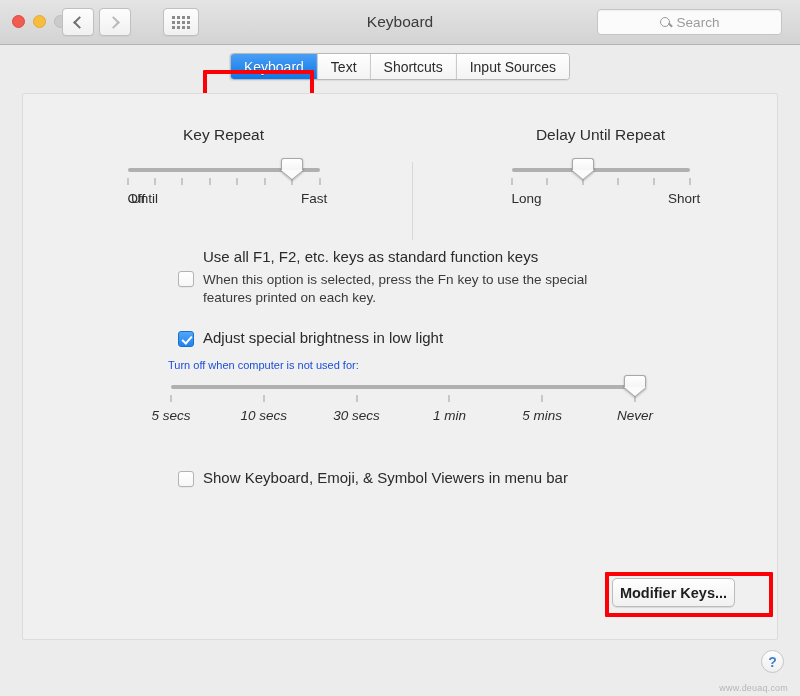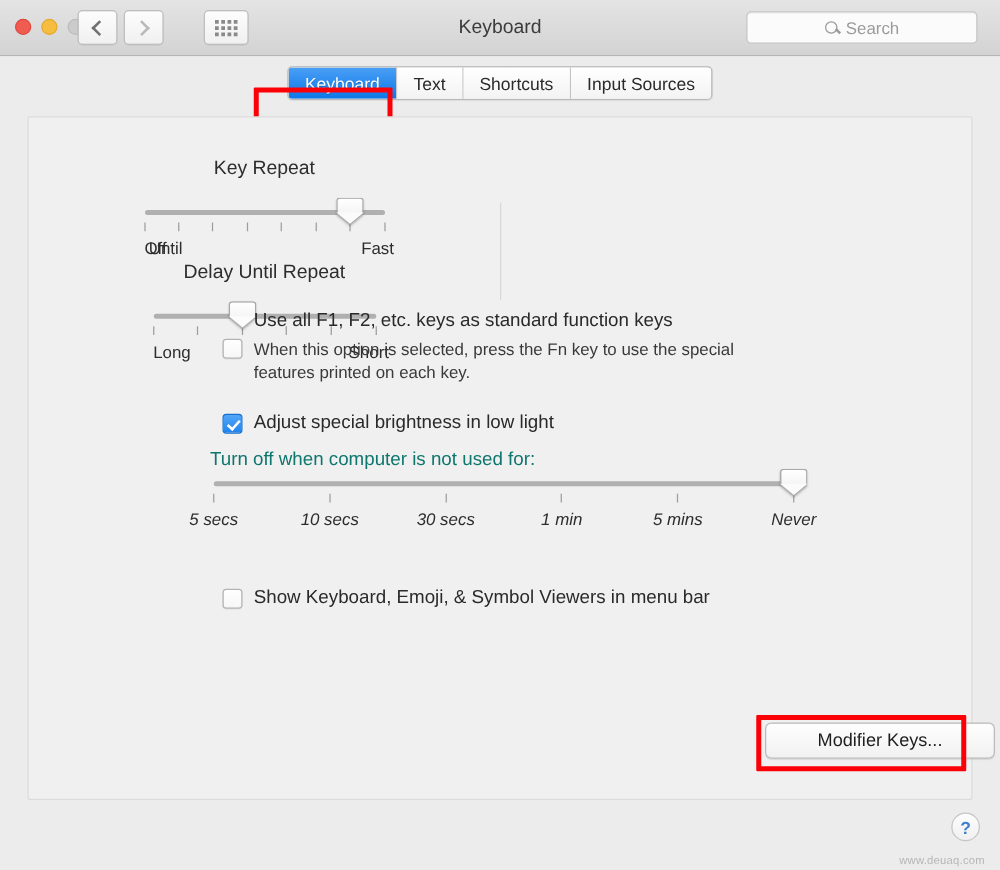--- a/index.html
+++ b/index.html
@@ -130,23 +130,22 @@
   .panel {
     position: absolute;
     left: 22px; top: 93px;
     width: 756px; height: 547px;
     background: #f0f0f0;
     border: 1px solid #dcdcdc;
     border-radius: 2px;
   }
 
   .slider-row {
-    position: absolute; top: 32px; left: 0; width: 100%;
+    position: absolute; top: 32px; left: 12px; width: 100%;
     display: flex;
-    flex-direction: column;
   }
   .slider-block { width: 50%; position: relative; }
   .slider-title {
     text-align: center;
     font-size: 15.5px; color: #2d2d2d;
     margin-bottom: 24px;
   }
   .divider {
     position: absolute; left: 50%; top: 36px;
     width: 1px; height: 78px;
@@ -225,38 +224,38 @@
     transform: rotate(42deg);
   }
   .cb-label { font-size: 15px; color: #2a2a2a; line-height: 1.25; }
   .cb-sub {
     font-size: 13.5px; color: #3a3a3a;
     line-height: 1.38; margin-top: 4px;
     max-width: 420px;
   }
   .plain-label {
     position: absolute;
-    font-size: 15px; color: #0f766e;
+    font-size: 11px; color: #1d4ed8;
   }
 
   
   .btn {
     position: absolute;
     height: 29px;
     background: linear-gradient(to bottom,#fefefe,#f1f1f1);
     border: 1px solid #bcbcbc;
     border-radius: 5px;
     display: flex; align-items: center; justify-content: center;
     font-size: 14.5px; color: #1e1e1e;
     box-shadow: 0 0.5px 0.8px rgba(0,0,0,.09);
     white-space: nowrap;
   }
   #btn-change-type      { left: 26px;  top: 578px; width: 219px; }
   #btn-bluetooth        { left: 335px; top: 578px; width: 248px; }
-  #btn-modifier         { left: 612px; top: 578px; width: 184px; }
+  #btn-modifier         { left: 612px; top: 578px; width: 123px; font-weight: bold; }
 
   
   .help {
     position: absolute; right: 16px; top: 650px;
     width: 23px; height: 23px; border-radius: 50%;
     background: linear-gradient(to bottom,#fdfdfd,#f0f0f0);
     border: 1px solid #c6c6c6;
     display: flex; align-items: center; justify-content: center;
     font-size: 14px; color: #3f7fd0; font-weight: 600;
   }

